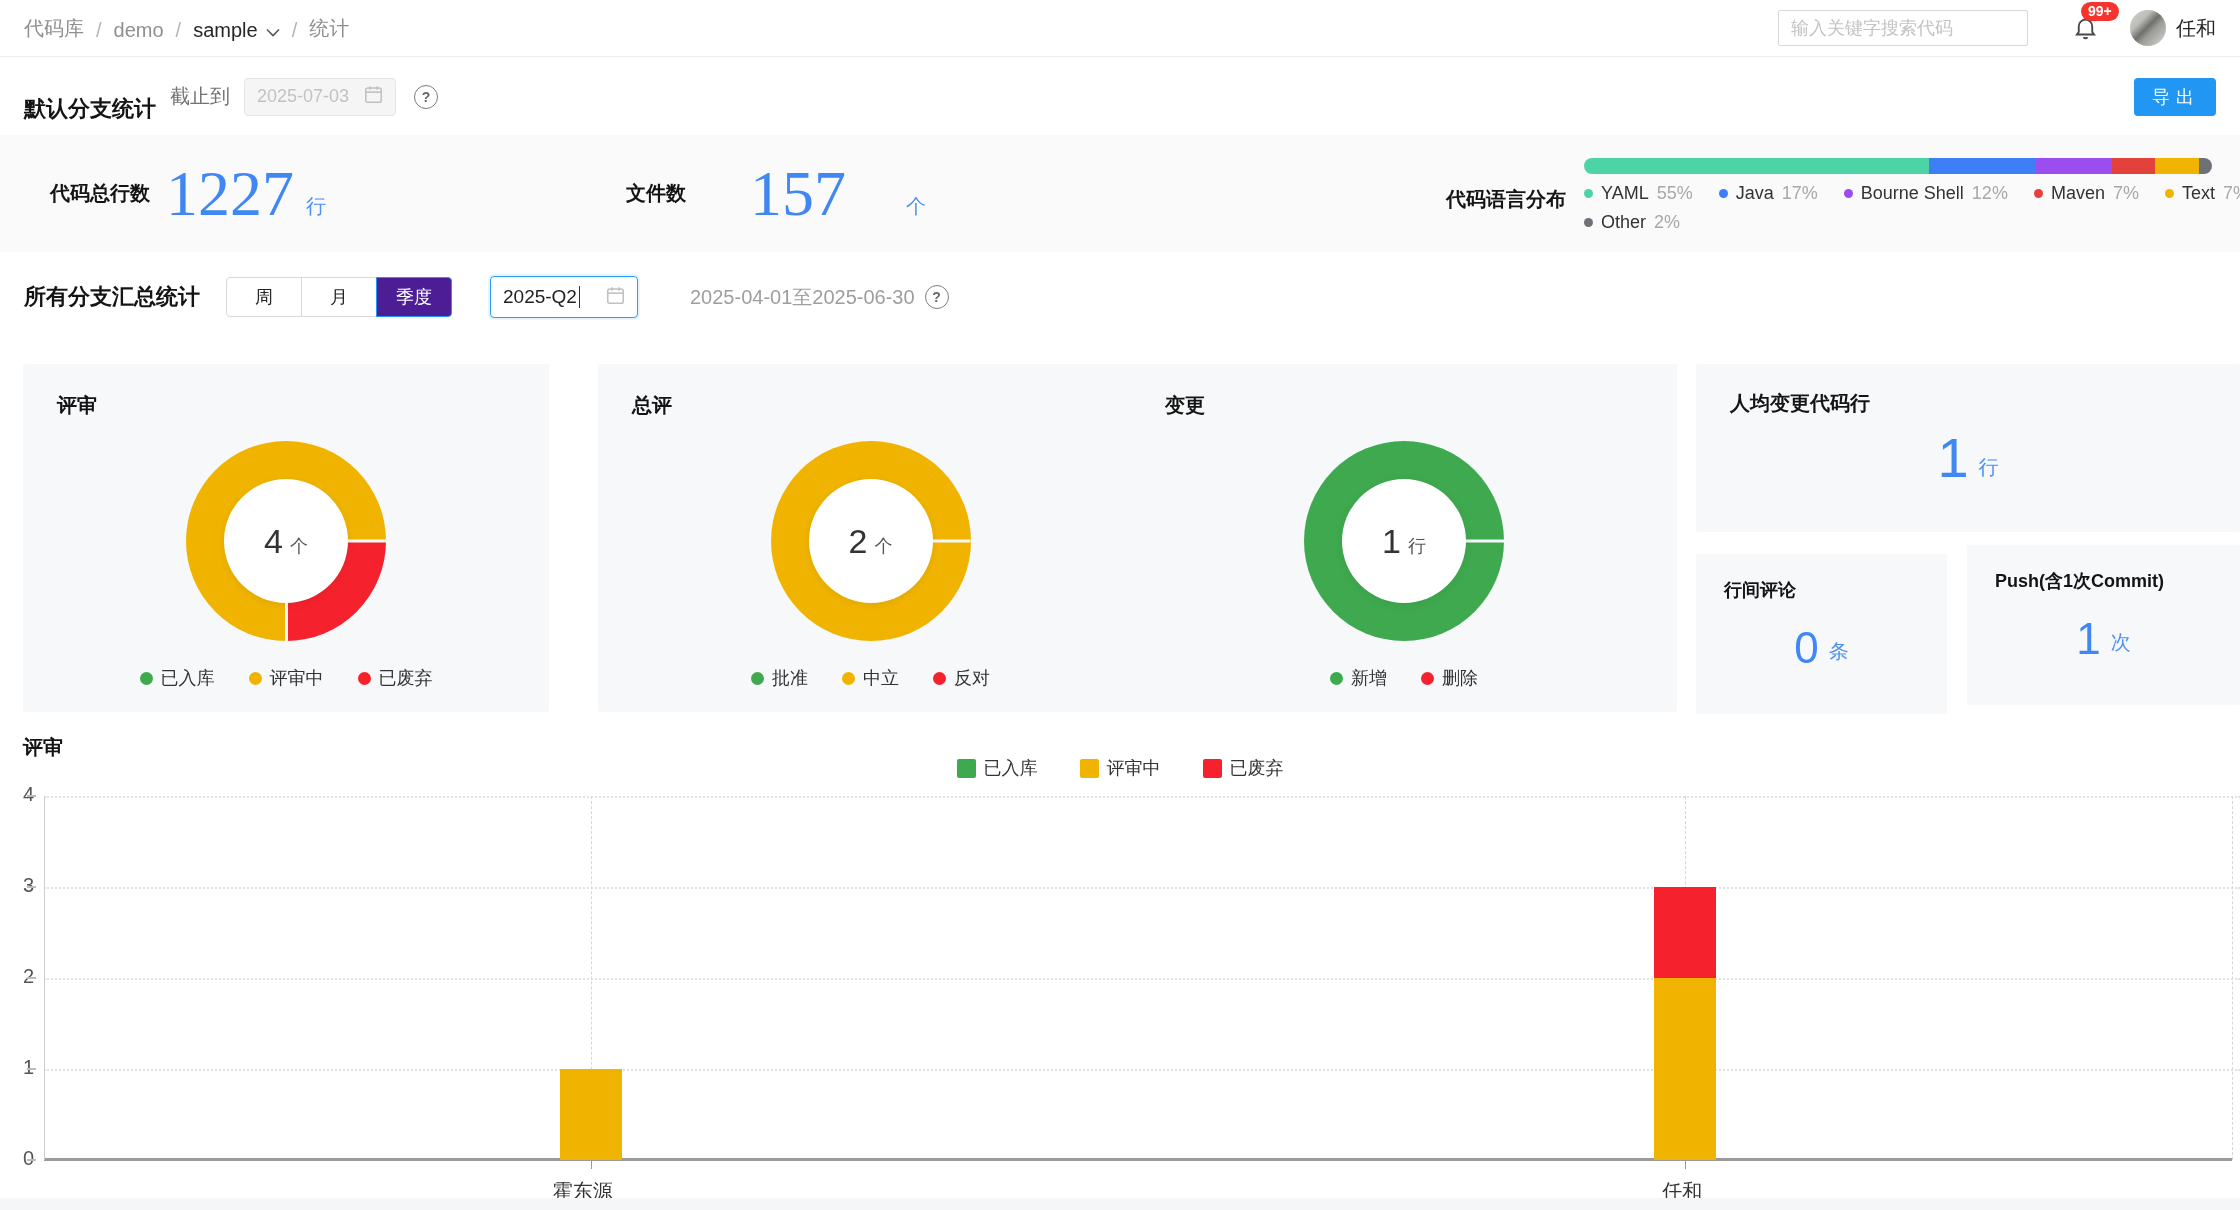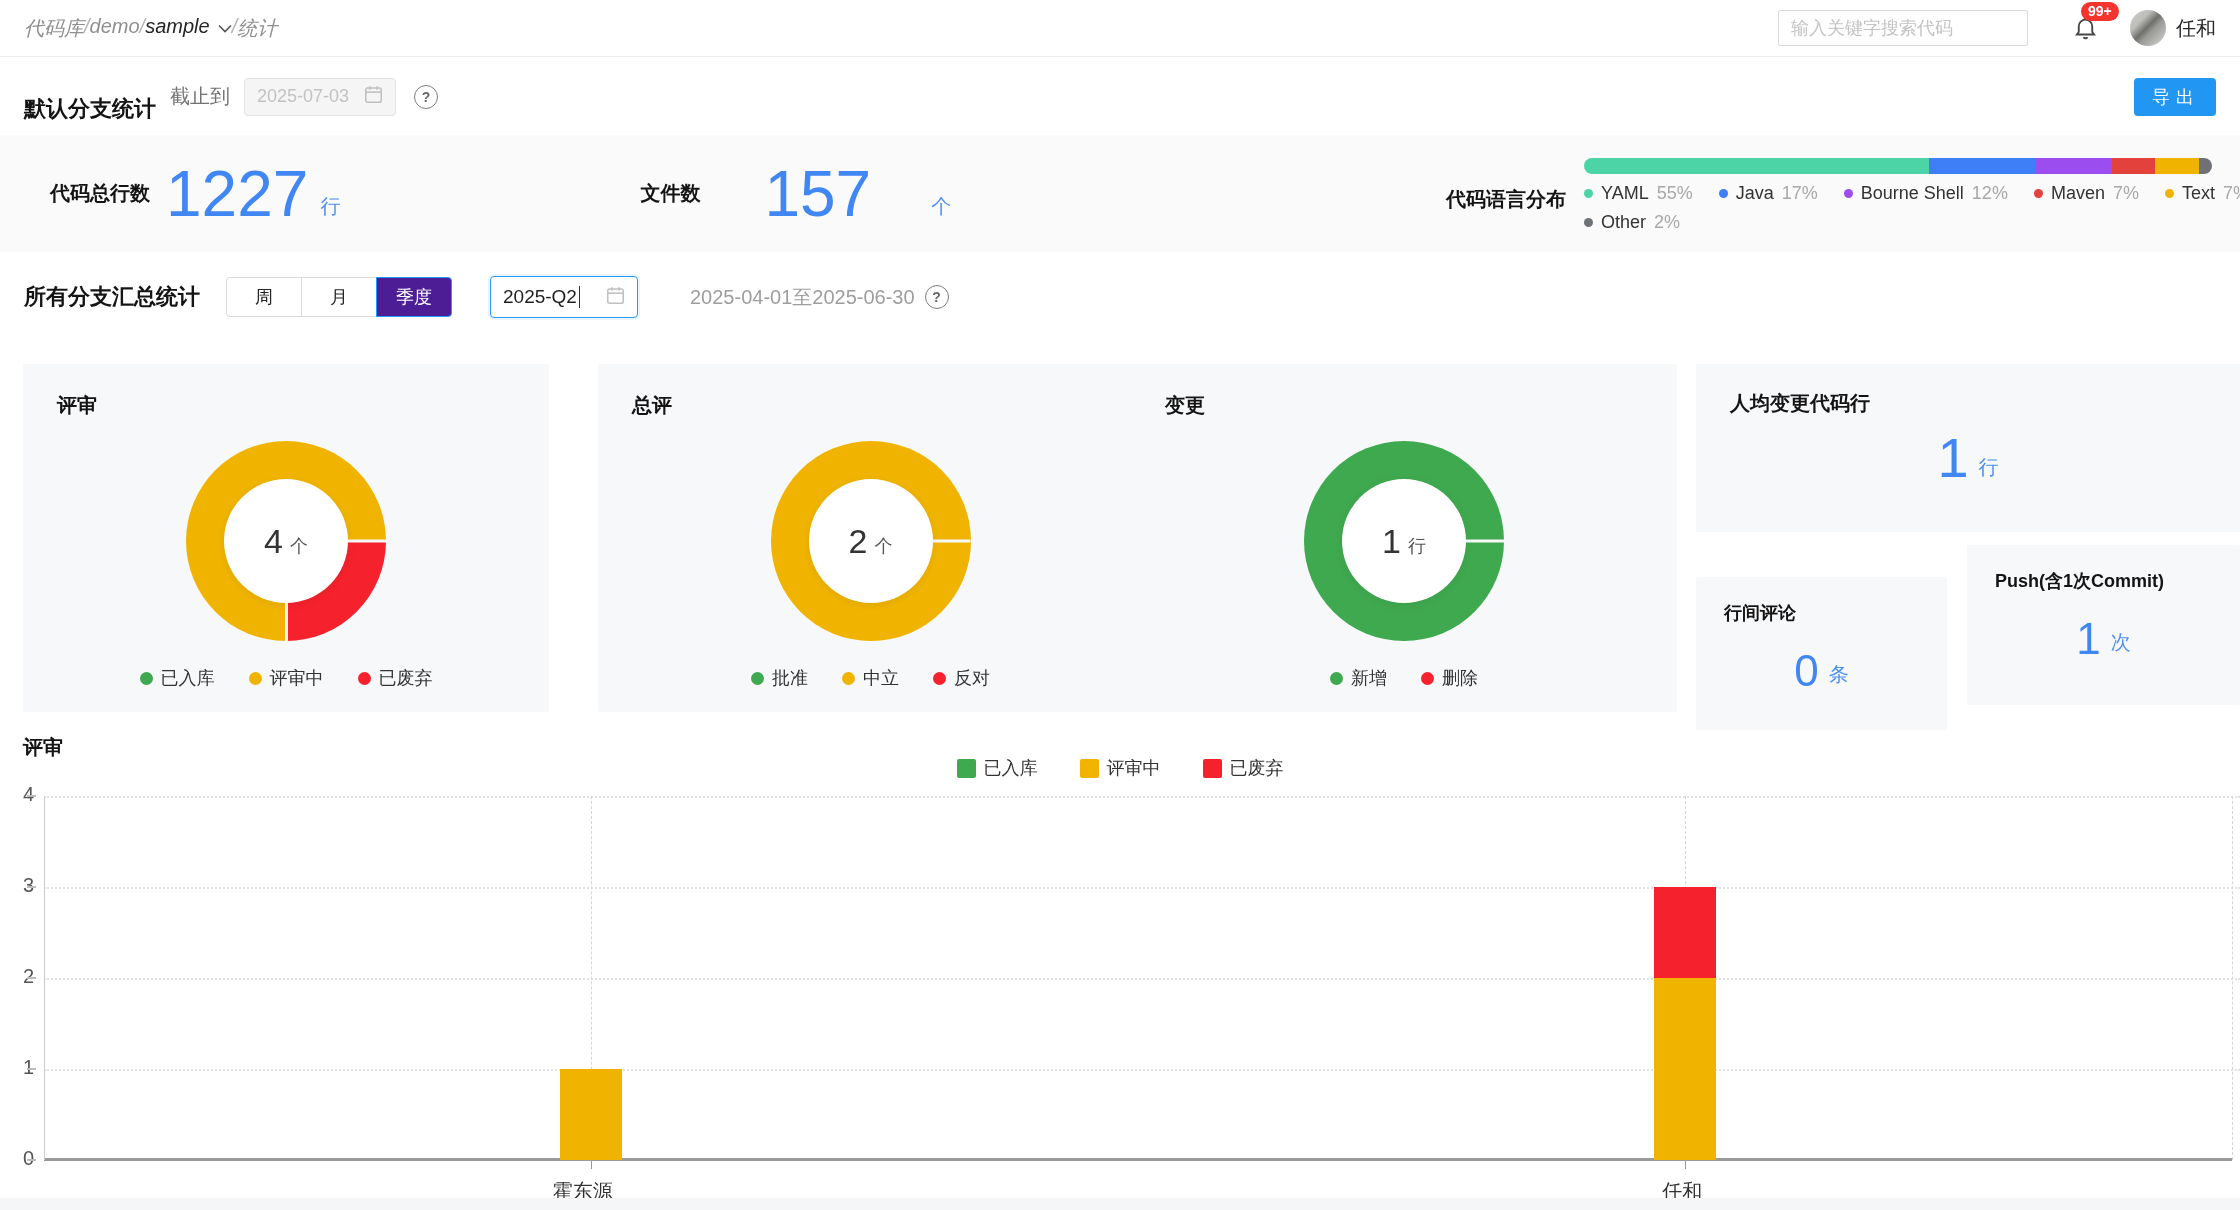--- a/index.html
+++ b/index.html
@@ -1,20 +1,20 @@
 <!DOCTYPE html>
 <html><head>
 <meta charset="utf-8">
 <style>
   html,body{margin:0;padding:0;background:#fff;width:2240px;height:1210px;overflow:hidden;
     font-family:"Liberation Sans","DejaVu Sans",sans-serif;color:#262626;}
   
   .header{position:absolute;top:0;left:0;width:2240px;height:57px;border-bottom:1px solid #ececec;
     display:flex;align-items:center;padding:0 24px;box-sizing:border-box;background:#fff;}
-  .crumbs{display:flex;align-items:flex-start;font-size:20px;color:#8f8f8f;font-style:italic;}
+  .crumbs{display:flex;align-items:flex-end;gap:12px;font-size:20px;color:#8f8f8f;}
   .crumb{cursor:pointer;}
   .crumb.current{color:#262626;display:flex;align-items:center;gap:8px;}
   .sep{color:#b5b5b5;}
   .spacer{flex:1;}
   .search{width:224px;height:34px;border:1px solid #d9d9d9;border-radius:2px;padding:0 12px;
     font-size:18px;color:#333;outline:none;margin-right:40px;font-family:inherit;}
   .search::placeholder{color:#c3c3c3;}
   .bell-wrap{position:relative;width:34px;height:34px;display:flex;align-items:flex-end;justify-content:center;}
   .badge{position:absolute;top:-9px;left:13px;background:#f5342e;color:#fff;font-size:14px;font-weight:bold;
     border-radius:10px;padding:1px 7px;line-height:17px;}
@@ -32,21 +32,21 @@
   .help{width:22px;height:22px;border:1.5px solid #7d7d7d;border-radius:50%;display:inline-flex;
     align-items:center;justify-content:center;margin-left:18px;flex:none;}
   .help::after{content:"?";font-size:14px;font-weight:bold;color:#666;}
   .export-btn{width:82px;height:38px;background:#2196f3;border:none;border-radius:4px;color:#fff;
     font-size:18px;letter-spacing:6px;padding-left:8px;cursor:pointer;font-family:inherit;}
   
   .stats{position:absolute;top:135px;left:0;width:2240px;height:117px;background:#fafafa;
     display:flex;align-items:center;padding:0 24px;box-sizing:border-box;}
   .stat-g{display:flex;align-items:center;}
   .stat-label{font-size:20px;font-weight:bold;color:#141414;}
-  .stat-num{font-size:64px;color:#4187f4;line-height:1;margin:0 12px 0 16px;}
+  .stat-num{font-size:64px;color:#4187f4;line-height:1;margin:0 12px 0 16px;font-family:Liberation Serif, serif;}
   .stat-unit{font-size:20px;color:#4d8ff2;align-self:flex-end;margin-bottom:6px;}
   .lang-g{margin-left:auto;display:flex;align-items:flex-start;width:770px;}
   .lang-label{font-size:20px;font-weight:bold;color:#141414;margin:40px 18px 0 0;white-space:nowrap;}
   .lang-col{flex:1;padding-top:12px;}
   .lang-bar{height:16px;border-radius:8px;overflow:hidden;display:flex;width:628px;margin-bottom:9px;}
   .lang-seg{height:100%;}
   .lang-row{display:flex;align-items:center;gap:26px;margin-bottom:8px;}
   .lang-item{display:inline-flex;align-items:center;gap:8px;white-space:nowrap;}
   .dot{width:9px;height:9px;border-radius:50%;display:inline-block;flex:none;}
   .lang-name{font-size:18px;color:#333;}
@@ -326,21 +326,21 @@
 </div>
 
 <div class="card" style="left:1696px;top:364px;width:544px;height:168px;">
   <div class="card-title" style="padding-top:26px;">人均变更代码行</div>
   <div class="big-val" style="top:66px;">
     <span class="bv-num" style="font-size:56px;">1</span>
     <span class="bv-unit">行</span>
   </div>
 </div>
 
-<div class="card" style="left:1696px;top:577px;width:251px;height:160px;">
+<div class="card" style="left:1696px;top:554px;width:251px;height:160px;">
   <div class="mini-title">行间评论</div>
   <div class="big-val" style="top:72px;">
     <span class="bv-num" style="font-size:44px;">0</span>
     <span class="bv-unit">条</span>
   </div>
 </div>
 
 <div class="card" style="left:1967px;top:545px;width:273px;height:160px;">
   <div class="mini-title">Push(含1次Commit)</div>
   <div class="big-val" style="top:72px;">

